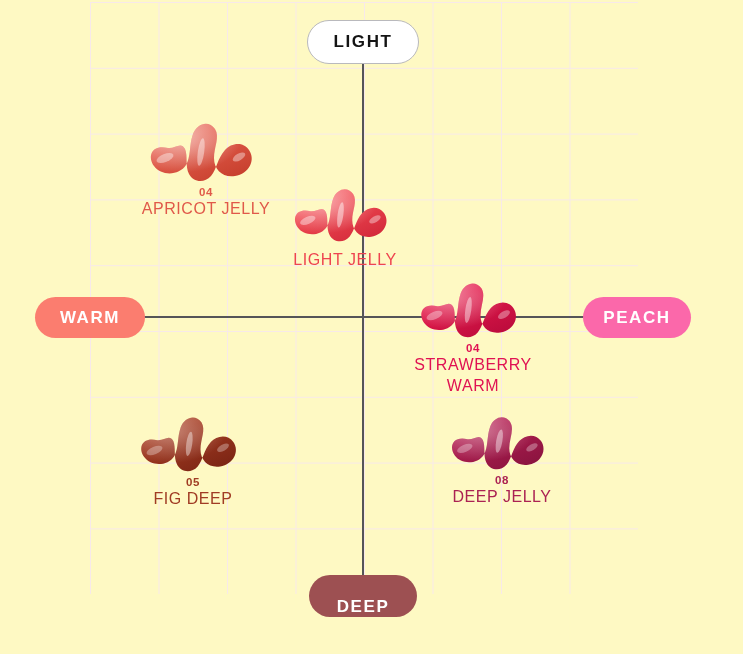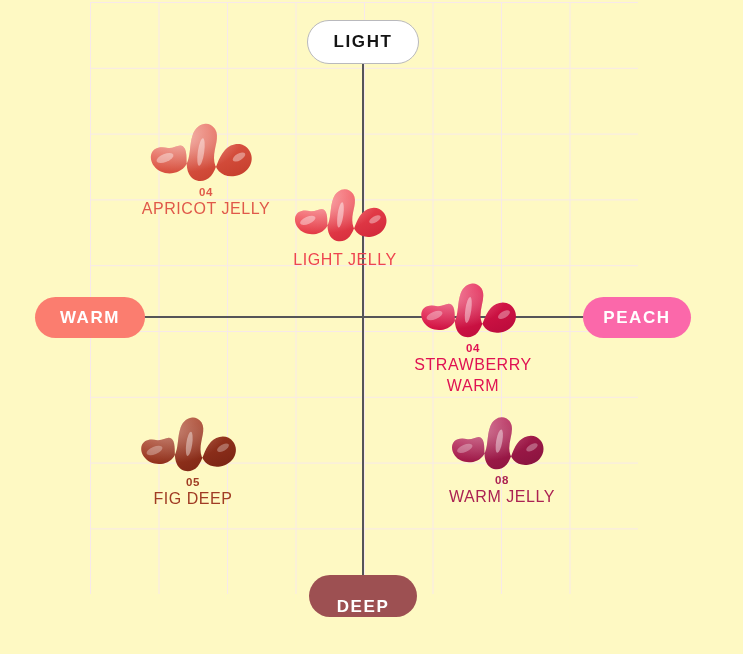--- a/index.html
+++ b/index.html
@@ -266,21 +266,21 @@
         C79,25 73,35 73,46 C73,58 82,66 94,64
         C108,62 115,48 108,38 C102,29 90,31 84,38
         C76,47 76,57 70,64 C63,72 52,70 48,62
         C44,54 47,44 44,37 C40,29 34,37 27,36 Z"></path>
       <path fill="url(#s01)" d="M27,36 C11,32 6,44 13,54 C20,64 38,64 45,53 C50,45 48,33 52,22 C56,11 68,8 74,17 C79,25 73,35 73,46 C73,58 82,66 94,64 C108,62 115,48 108,38 C102,29 90,31 84,38 C76,47 76,57 70,64 C63,72 52,70 48,62 C44,54 47,44 44,37 C40,29 34,37 27,36 Z"></path>
       <ellipse cx="24" cy="46" rx="9" ry="4" fill="#ffffff" opacity="0.3" transform="rotate(-22 24 46)"></ellipse>
       <ellipse cx="62" cy="38" rx="3.4" ry="13" fill="#ffffff" opacity="0.42" transform="rotate(10 62 38)"></ellipse>
       <ellipse cx="98" cy="45" rx="7" ry="3.4" fill="#ffffff" opacity="0.3" transform="rotate(-30 98 45)"></ellipse>
     </svg>
     <div class="swatch-number" style="color: rgb(171, 34, 83);">08</div>
-    <div class="swatch-label" style="color: rgb(171, 34, 83);">WARM JELLY</div>
+    <div class="swatch-label" style="color: rgb(171, 34, 83);">DEEP JELLY</div>
   </div>
 
   <div class="swatch-group" id="swatch-05">
     <svg class="swatch-blob" width="122" height="74" viewBox="0 0 130 78" aria-hidden="true">
       <defs>
         <linearGradient id="g05" x1="0" y1="0" x2="0.7" y2="1">
           <stop offset="0%" stop-color="#c05f42"></stop>
           <stop offset="36%" stop-color="#a33b22"></stop>
           <stop offset="100%" stop-color="#7d2615"></stop>
         </linearGradient>

